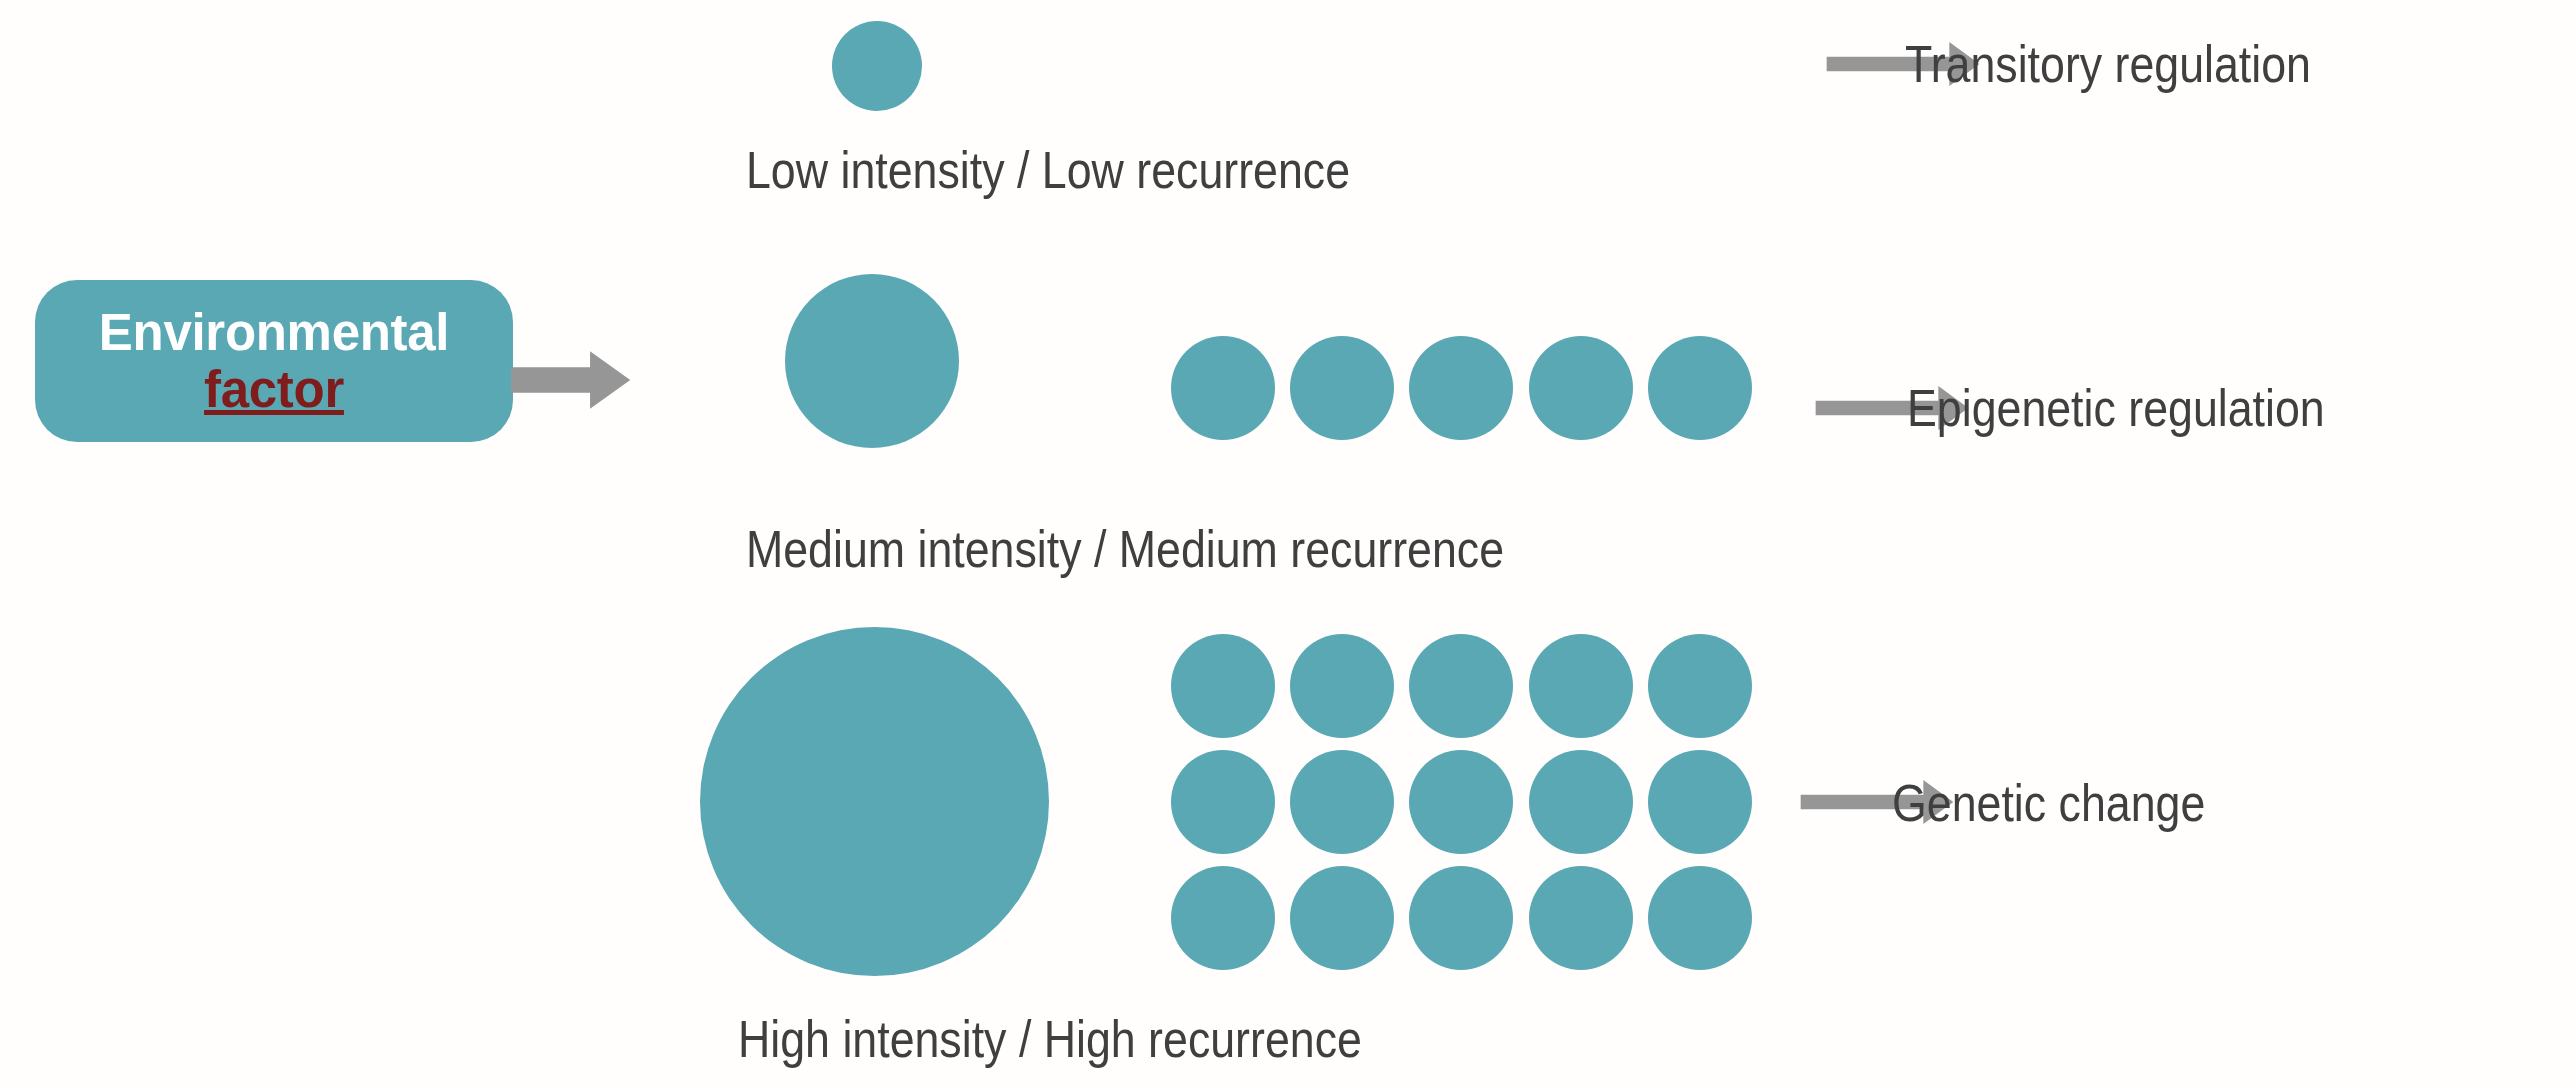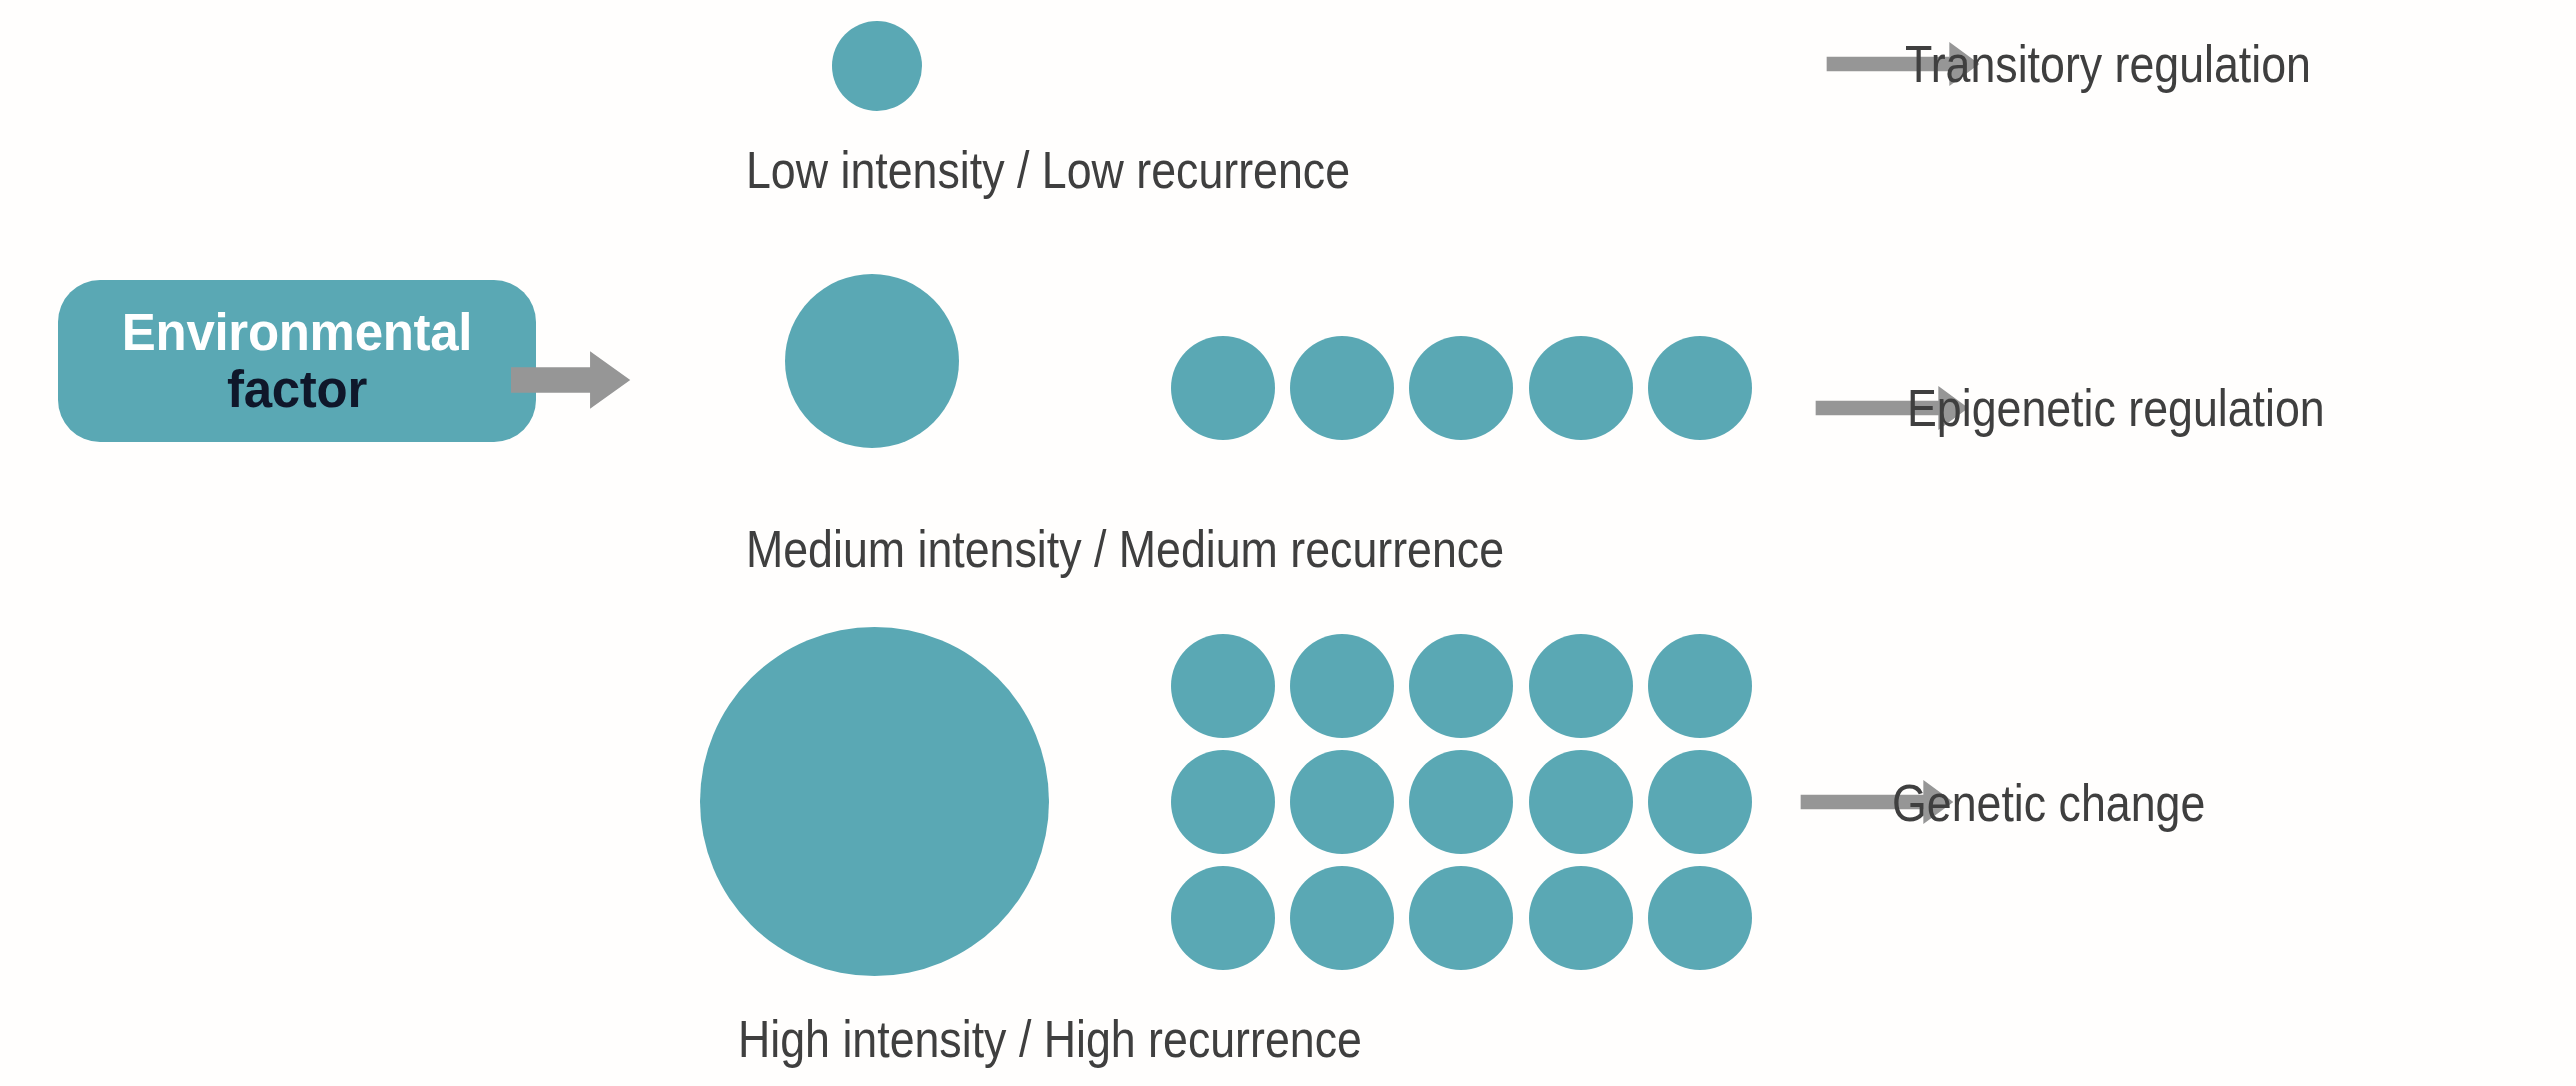--- a/index.html
+++ b/index.html
@@ -26,21 +26,20 @@
     top: 280px;
     width: 478px;
     height: 162px;
     background: #5aa8b4;
     border-radius: 42px;
     display: flex;
     flex-direction: column;
     align-items: center;
     justify-content: center;
     box-sizing: border-box;
-    margin-left: 23px;
   }
   .source-box .line {
     color: #ffffff;
     font-weight: bold;
     font-size: 51px;
     line-height: 1.12;
     letter-spacing: -0.3px;
     white-space: nowrap;
   }
 
@@ -78,21 +77,21 @@
     transform-origin: left center;
   }
 </style>
 </head>
 <body>
 
 <div id="stage" style="background: rgb(255, 254, 253);">
 
   <div class="source-box" style="background: rgb(90, 168, 180);">
     <div class="line" style="color: rgb(255, 255, 255);">Environmental</div>
-    <div class="line" style="color: #0f172a;">factor</div>
+    <div class="line" style="color: #7f1d1d; text-decoration: underline;">factor</div>
   </div>
 
   <svg class="arrow" style="left:511px; top:343px; width:134px; height:74px;" viewBox="0 0 200 110">
     <path d="M0 36 L118 36 L118 12 L178 55 L118 98 L118 74 L0 74 Z" fill="#969696"></path>
   </svg>
 
   <div class="dot" style="left: 832px; top: 21px; width: 90px; height: 90px; background: rgb(90, 168, 180);"></div>
 
   <div class="label" style="left: 746px; top: 144px; color: rgb(63, 63, 63);">Low intensity / Low recurrence</div>
 

